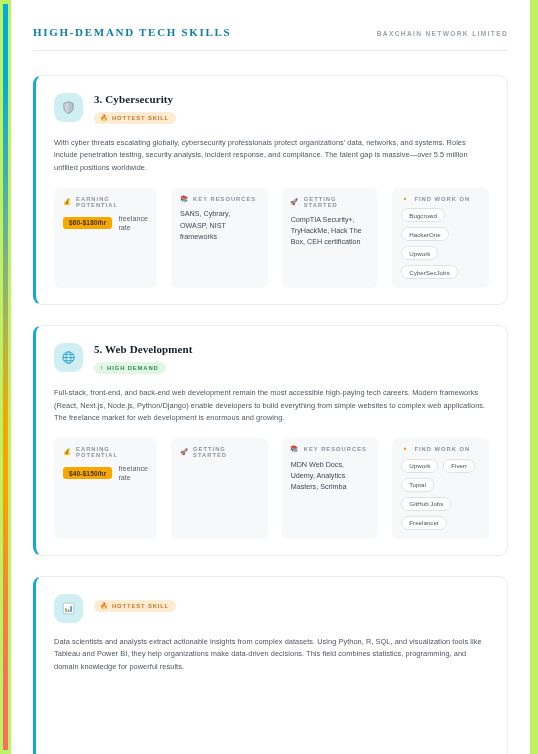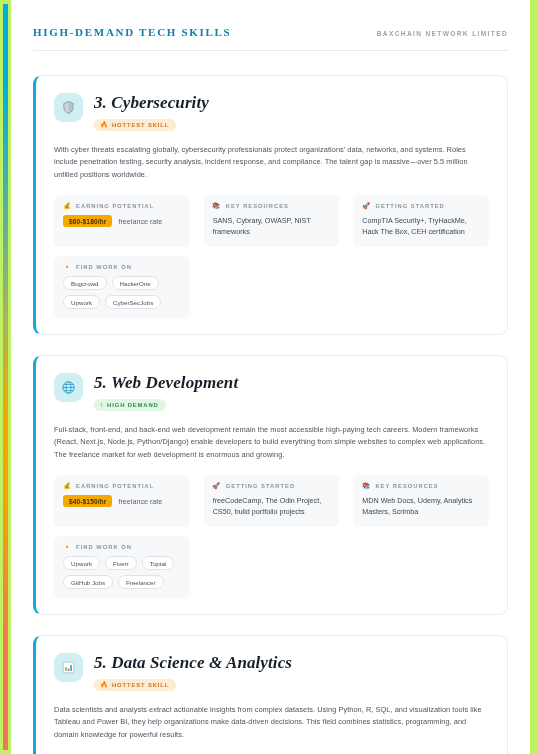--- a/index.html
+++ b/index.html
@@ -66,25 +66,24 @@
     border-radius: 9px;
     background: #CFEFF3;
     display: flex; align-items: center; justify-content: center;
     margin-top: 1px;
   }
   .icon-tile.tile-web { background: #CFEFF3; }
   .icon-tile.tile-data { background: #CFEFF3; }
   .head-text { padding-top: 1px; }
   .card-title {
     font-family: "Liberation Serif", serif;
-    font-size: 17px; font-weight: 700;
+    font-size: 11px; font-weight: 700;
     color: #16202A;
     letter-spacing: .1px;
     line-height: 1.15;
-    font-style: italic;
   }
   .badge {
     display: inline-flex; align-items: center; gap: 3px;
     margin-top: 6px;
     padding: 2.5px 7px 2.5px 6px;
     border-radius: 9px;
     font-size: 5.9px; font-weight: 700;
     letter-spacing: .85px;
     text-transform: uppercase;
   }
@@ -95,21 +94,21 @@
     margin-top: 13px;
     font-size: 7.4px;
     line-height: 1.72;
     color: #4C555E;
     letter-spacing: .05px;
   }
   
   .detail-grid {
     margin-top: 13px;
     display: grid;
-    grid-template-columns: 1fr 1fr 1fr;
+    grid-template-columns: 1fr 1fr 1fr 1fr;
     gap: 9px 14px;
   }
   .panel {
     background: #F7F8FA;
     border-radius: 6px;
     padding: 8px 9px 9px 9px;
   }
   .panel-label {
     display: flex; align-items: center; gap: 4px;
     font-size: 5.8px; font-weight: 700;
@@ -258,21 +257,20 @@
             <span class="rate-pill">$40-$150/hr</span>
             <span class="rate-note">freelance rate</span>
           </div>
         </div>
 
         <div class="panel">
           <div class="panel-label">
             <span class="panel-ico">🚀</span>
             <span>GETTING STARTED</span>
           </div>
-          <div class="panel-text">freeCodeCamp, The Odin Project, CS50, build portfolio projects</div>
         </div>
 
         <div class="panel">
           <div class="panel-label">
             <span class="panel-ico">📚</span>
             <span>KEY RESOURCES</span>
           </div>
           <div class="panel-text">MDN Web Docs, Udemy, Analytics Masters, Scrimba</div>
         </div>
 
@@ -297,21 +295,20 @@
       <div class="card-head">
         <div class="icon-tile tile-data">
           <svg width="15" height="15" viewBox="0 0 24 24" aria-hidden="true">
             <rect x="3.5" y="3.5" width="17" height="17" rx="1.6" fill="#FFFFFF" stroke="#9FB4BE" stroke-width="1.1"></rect>
             <rect x="6.6" y="11.5" width="2.6" height="6" fill="#5CC46A"></rect>
             <rect x="10.7" y="13.6" width="2.6" height="3.9" fill="#EE5B4F"></rect>
             <rect x="14.8" y="8.2" width="2.6" height="9.3" fill="#2E9BD8"></rect>
           </svg>
         </div>
         <div class="head-text">
-          <div class="card-title">5. Data Science &amp; Analytics</div>
           <div class="badge badge-hot">
             <span class="badge-ico">🔥</span>
             <span>HOTTEST SKILL</span>
           </div>
         </div>
       </div>
 
       <div class="card-desc">Data scientists and analysts extract actionable insights from complex datasets. Using Python, R, SQL, and visualization tools like Tableau and Power BI, they help organizations make data-driven decisions. This field combines statistics, programming, and domain knowledge for powerful results.</div>
     </div>
 

